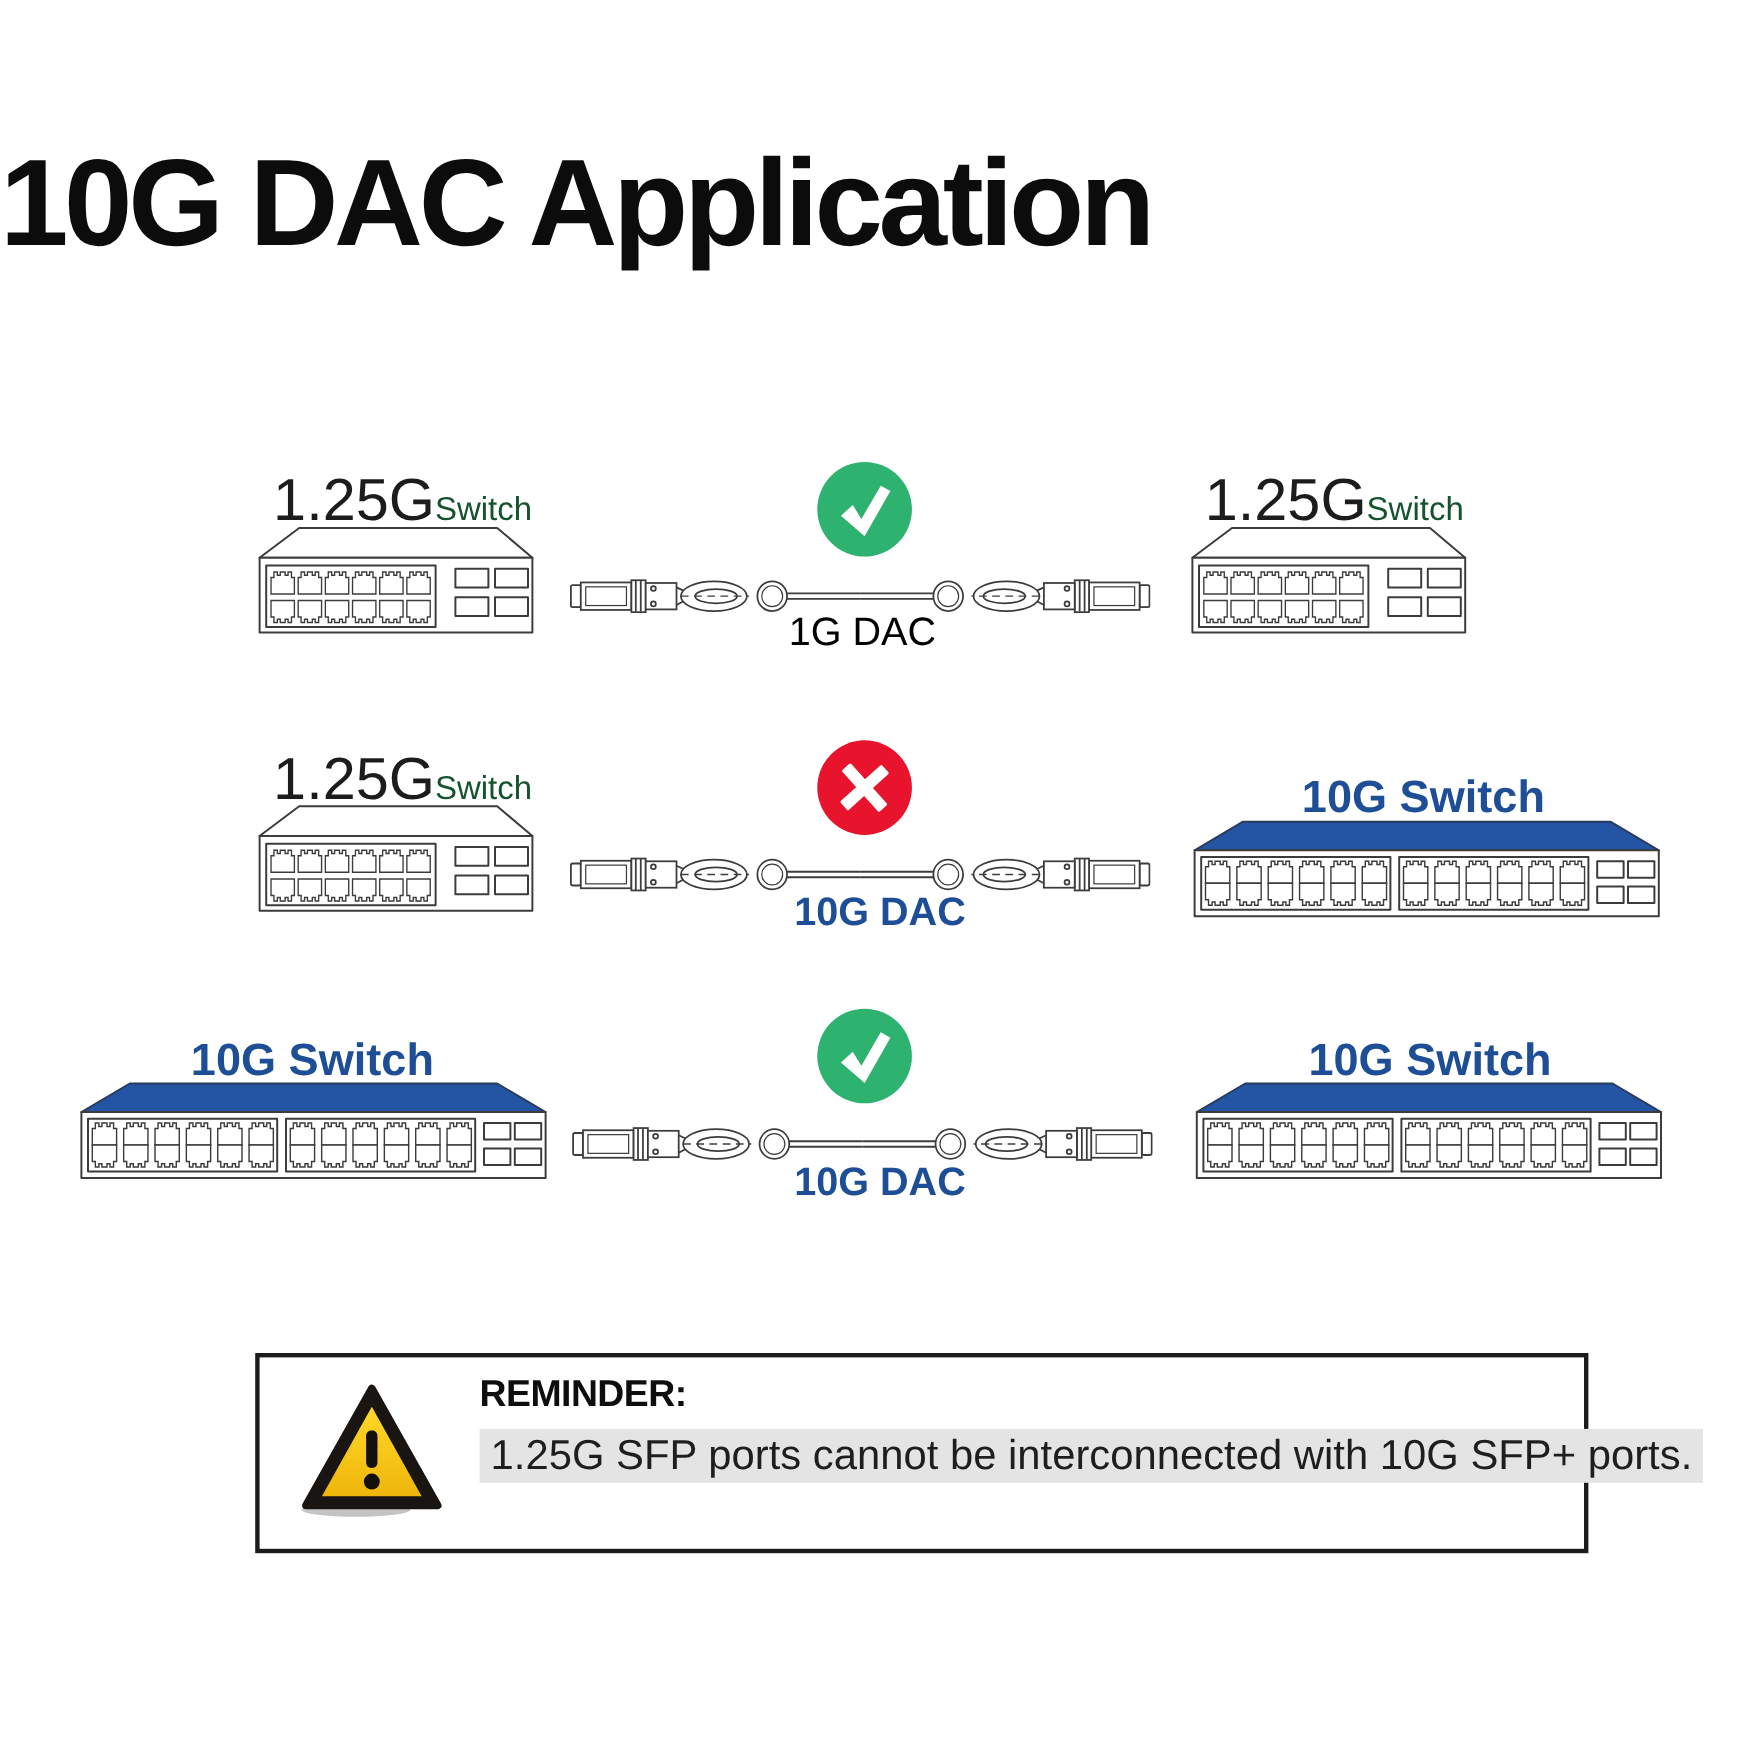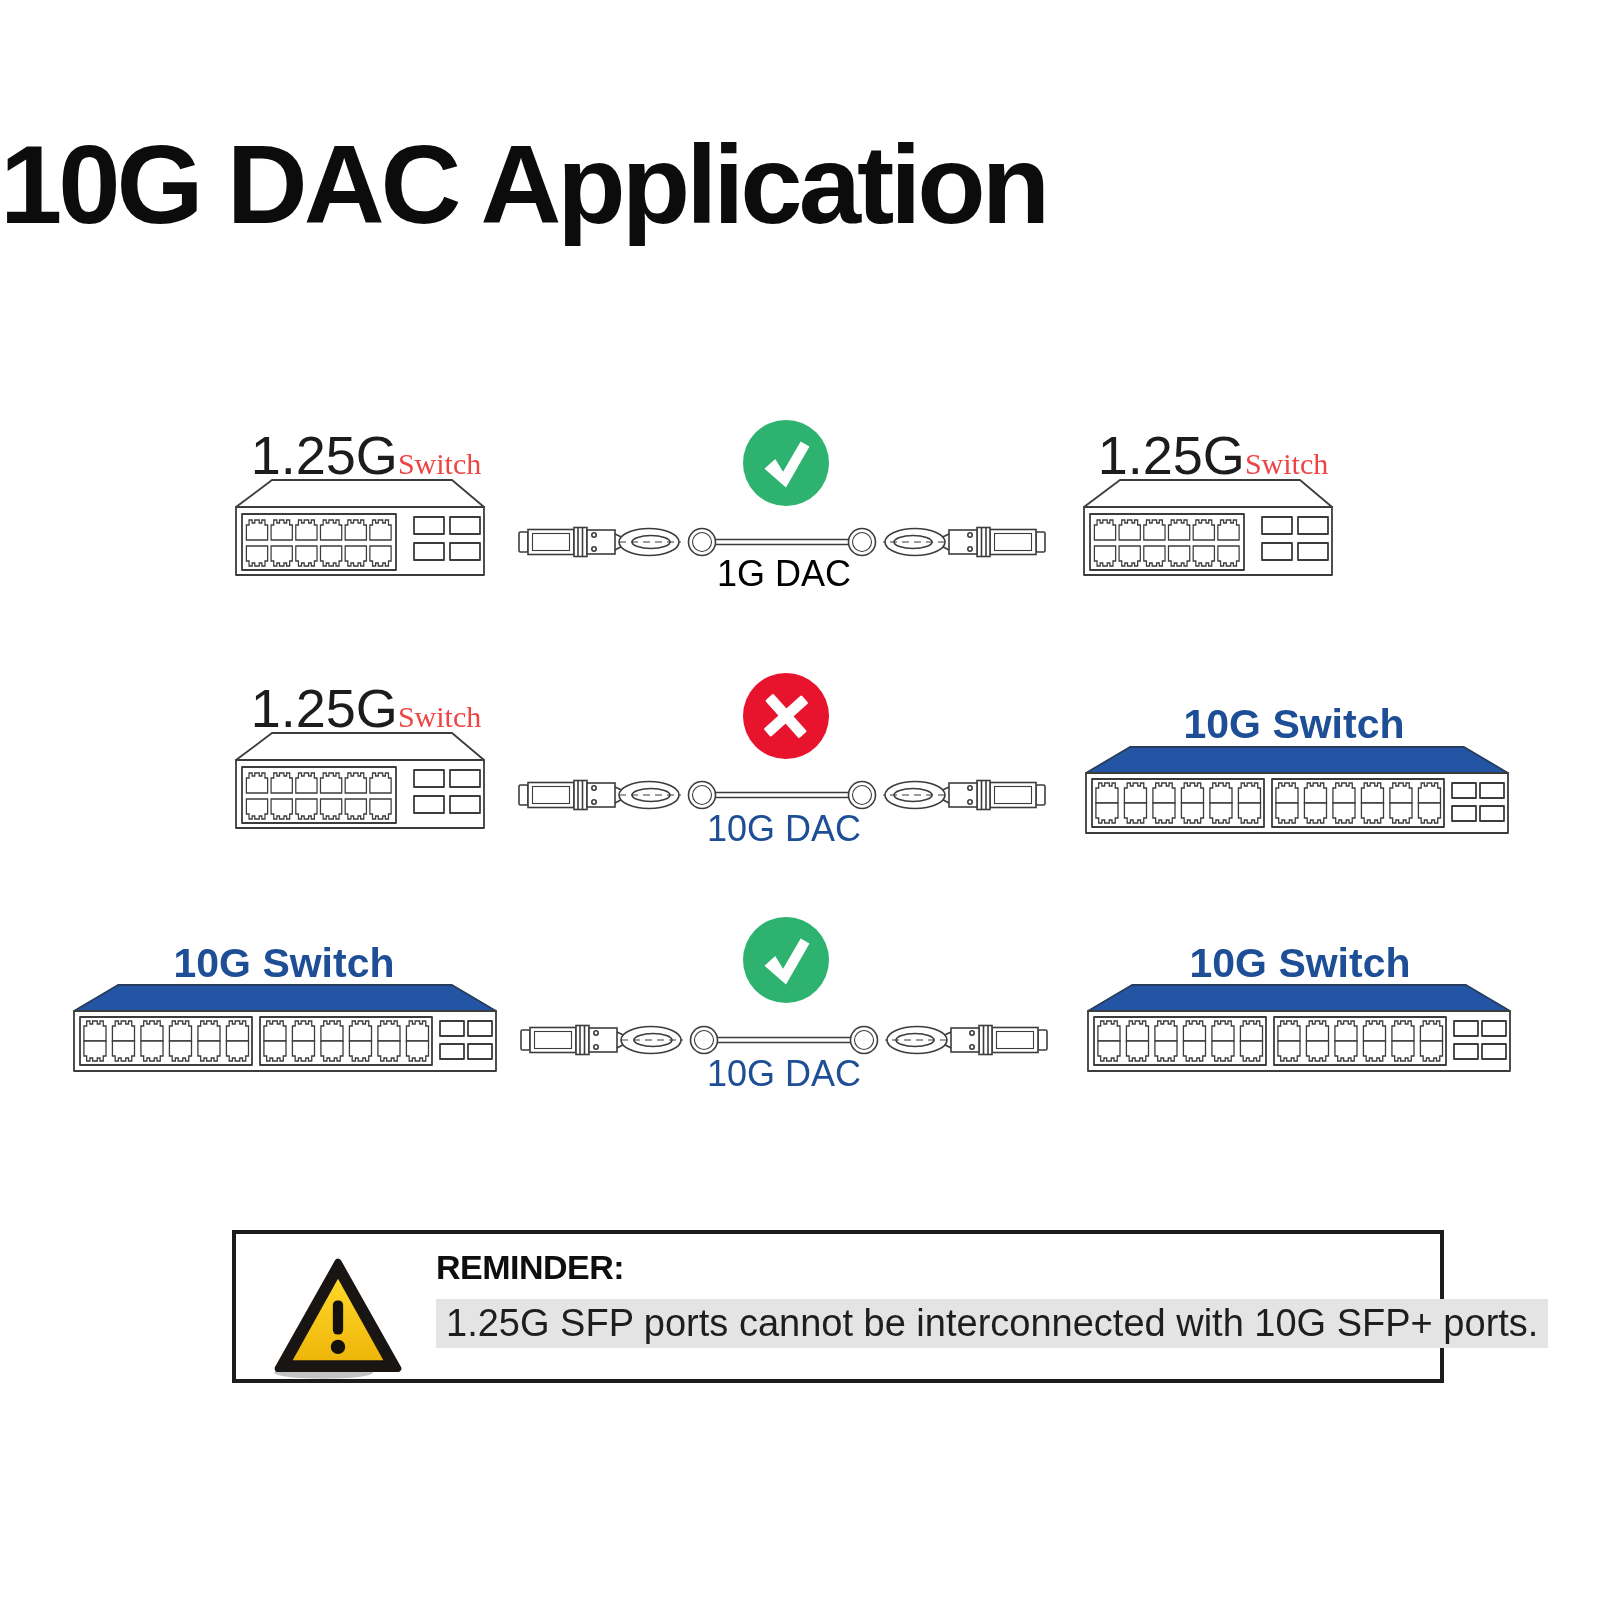--- a/index.html
+++ b/index.html
@@ -3,26 +3,26 @@
 <meta charset="utf-8">
 <style>
   html,body{margin:0;padding:0;background:#fff;}
   .canvas{position:relative;width:1600px;height:1600px;background:#fff;overflow:hidden;
           font-family:"Liberation Sans",sans-serif;color:#111;}
   .abs{position:absolute;}
   .title{top:120px;left:0;width:1600px;text-align:left;font-size:112px;font-weight:800;
          letter-spacing:-4px;color:#0c0c0c;white-space:nowrap;}
   .sw-label{display:flex;align-items:baseline;white-space:nowrap;transform:translateX(-50%);}
   .sw-label .big{font-size:54px;font-weight:400;color:#1c1c1c;}
-  .sw-label .small{font-size:30px;font-weight:400;color:#ef4444;font-family:Liberation Serif, serif;}
+  .sw-label .small{font-size:30px;font-weight:400;color:#14532d;}
   .blue-label{transform:translateX(-50%);font-size:41px;font-weight:700;color:var(--blue_text,#1d4e96);white-space:nowrap;}
   .dac-label{transform:translateX(-50%);font-size:36px;white-space:nowrap;}
   .dac-black{color:#000000;font-weight:400;}
-  .dac-blue{color:var(--blue_text,#1d4e96);font-weight:400;}
-  .reminder{left:232px;top:1230px;width:1212px;height:153px;border:4px solid #1c1c1c;
+  .dac-blue{color:var(--blue_text,#1d4e96);font-weight:700;margin-left:16px;}
+  .reminder{left:232px;top:1230px;width:1212px;height:182px;border:4px solid #1c1c1c;
             background:#fff;box-sizing:border-box;}
   .reminder-text{position:absolute;left:200px;top:14px;display:flex;flex-direction:column;align-items:flex-start;}
   .reminder-heading{font-size:34px;font-weight:800;color:#0e0e0e;margin-bottom:12px;letter-spacing:-0.5px;}
   .reminder-line{font-size:38px;color:#1e1e1e;background:var(--gray_highlight,#e4e4e4);
                  padding:3px 10px;margin-bottom:7px;white-space:nowrap;}
   svg{display:block;}
 </style>
 </head>
 <body>
 

